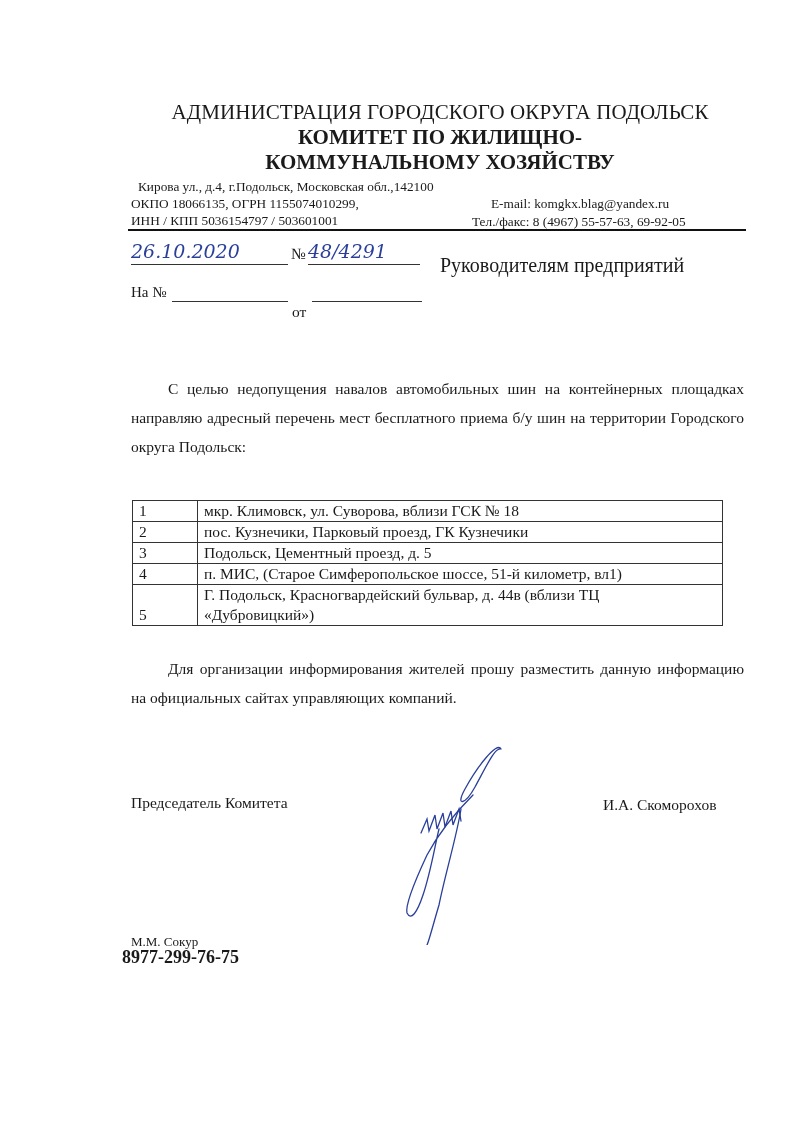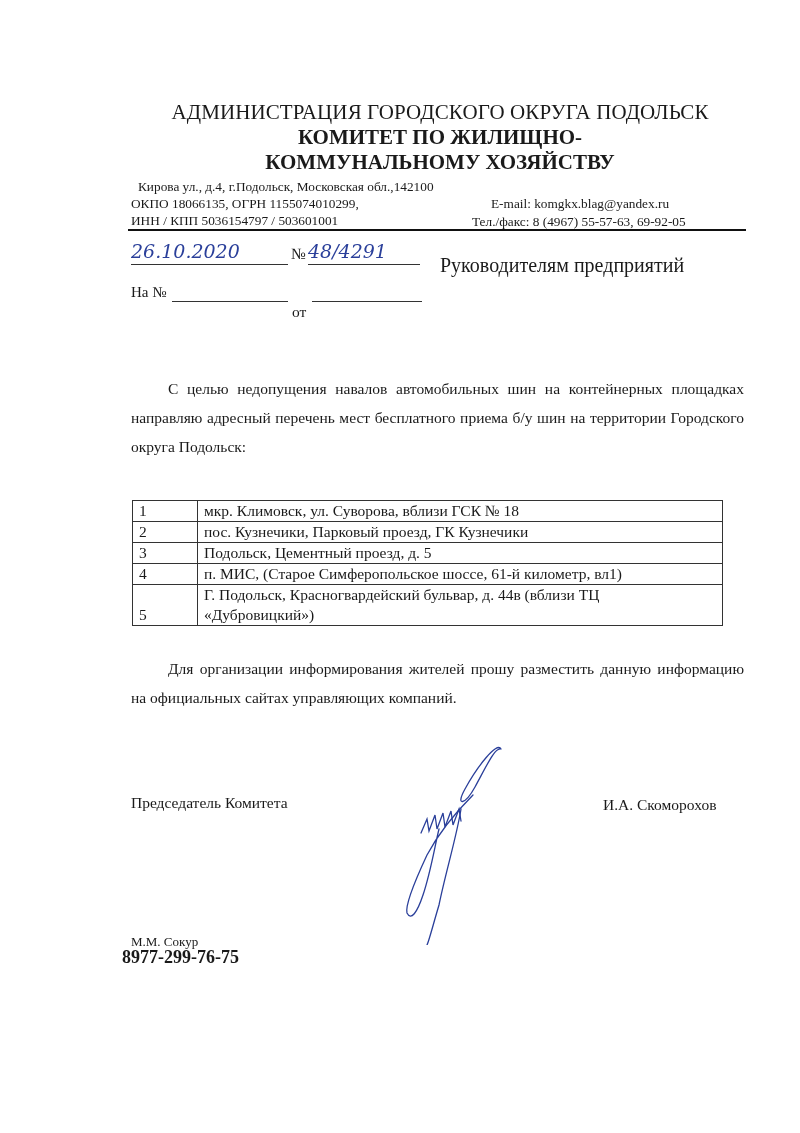--- a/index.html
+++ b/index.html
@@ -62,21 +62,21 @@
   <tr>
     <td class="num">2</td>
     <td>пос. Кузнечики, Парковый проезд, ГК Кузнечики</td>
   </tr>
   <tr>
     <td class="num">3</td>
     <td>Подольск, Цементный проезд,  д. 5</td>
   </tr>
   <tr>
     <td class="num">4</td>
-    <td>п. МИС, (Старое Симферопольское шоссе, 61-й километр, вл1)</td>
+    <td>п. МИС, (Старое Симферопольское шоссе, 51-й километр, вл1)</td>
   </tr>
   <tr>
     <td class="num">5</td>
     <td style="padding-right:60px;margin-top:12px;">Г. Подольск, Красногвардейский бульвар, д. 44в (вблизи ТЦ «Дубровицкий»)</td>
   </tr>
 </tbody>
   </table>
 
 <div class="abs body-text" style="left:131px;top:654px;width:613px;text-indent:37px;">Для организации информирования жителей прошу разместить данную информацию на официальных сайтах управляющих компаний.</div>
 

